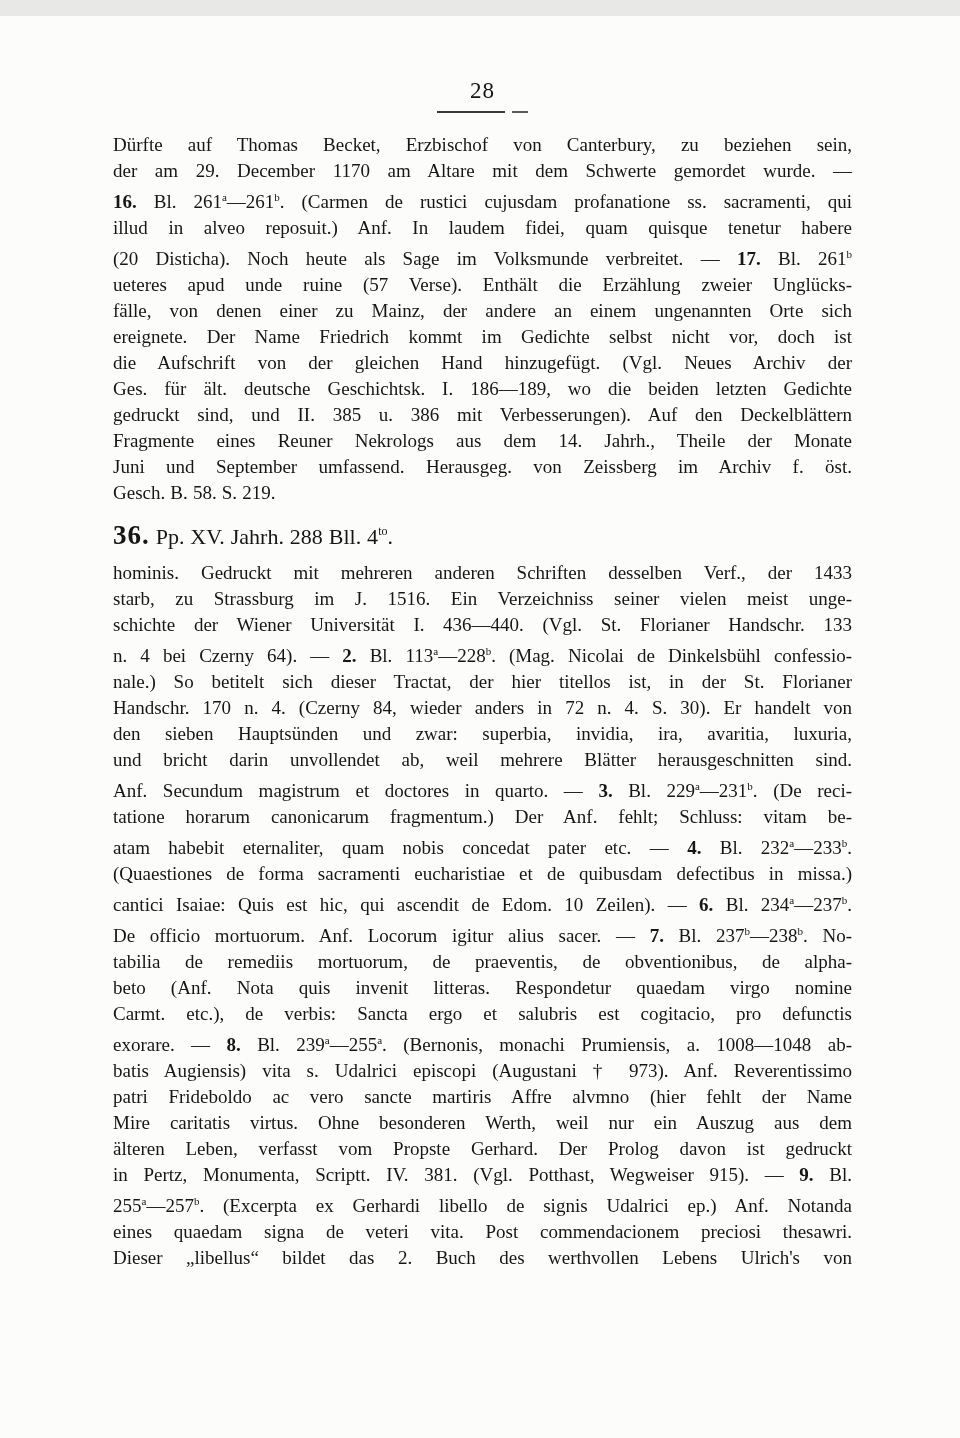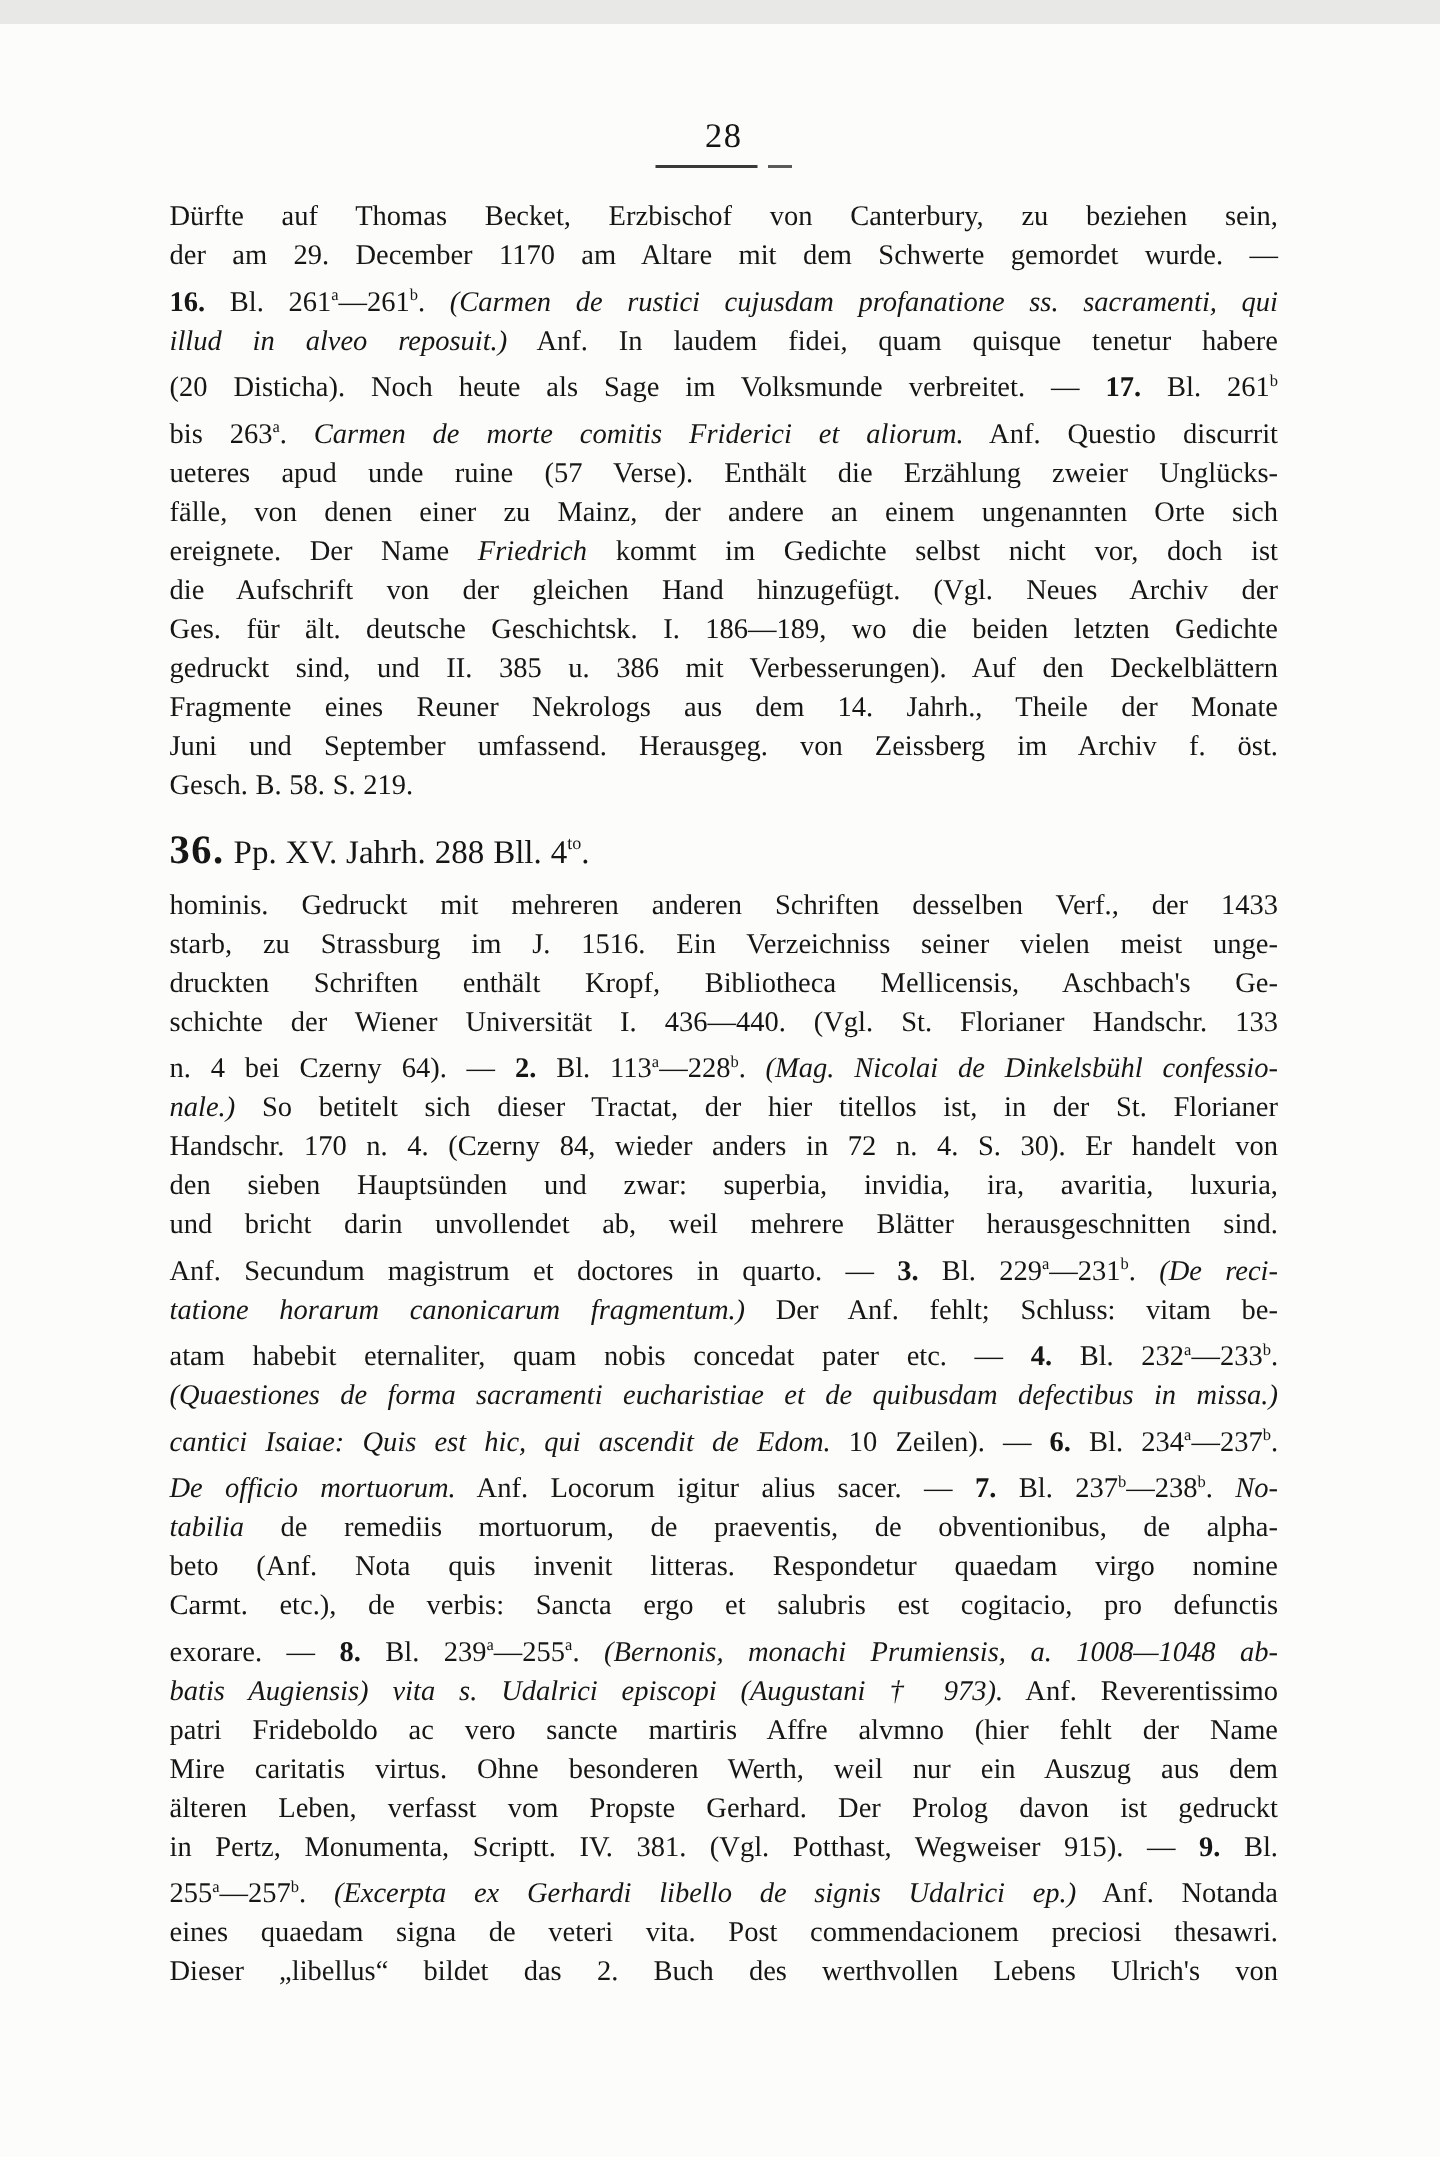--- a/index.html
+++ b/index.html
@@ -58,21 +58,21 @@
     white-space: normal;
     word-spacing: 0.02em;
   }
   .line.nojust {
     text-align-last: left;
   }
   .line.ind {
     text-indent: 58px;
   }
   .seg-n { font-style: normal; }
-  .seg-i { font-style: italic; }
+  .seg-i { }
   .seg-b { font-weight: bold; }
   .seg-sup {
     font-size: 11px;
     vertical-align: 7px;
     letter-spacing: 0;
   }
   .block-heading {
     margin-top: 9px;
     margin-bottom: 7px;
   }
@@ -101,38 +101,36 @@
     <div class="page-number-rule">
       <span class="seg1"></span><span class="seg2"></span>
     </div>
     <div id="text-blocks">
         <div class="block block-para">
           <div class="line"><span class="seg-n">Dürfte auf Thomas Becket, Erzbischof von Canterbury, zu beziehen sein,</span></div>
           <div class="line"><span class="seg-n">der am 29. December 1170 am Altare mit dem Schwerte gemordet wurde. —</span></div>
           <div class="line"><span class="seg-b">16.</span><span class="seg-n"> Bl. 261</span><span class="seg-sup">a</span><span class="seg-n">—261</span><span class="seg-sup">b</span><span class="seg-n">. </span><span class="seg-i">(Carmen de rustici cujusdam profanatione ss. sacramenti, qui</span></div>
           <div class="line"><span class="seg-i">illud in alveo reposuit.)</span><span class="seg-n"> Anf. In laudem fidei, quam quisque tenetur habere</span></div>
           <div class="line"><span class="seg-n">(20 Disticha). Noch heute als Sage im Volksmunde verbreitet. — </span><span class="seg-b">17.</span><span class="seg-n"> Bl. 261</span><span class="seg-sup">b</span></div>
-          <div class="line"><span class="seg-n">bis 263</span><span class="seg-sup">a</span><span class="seg-n">. </span><span class="seg-i">Carmen de morte comitis Friderici et aliorum.</span><span class="seg-n"> Anf. Questio discurrit</span></div>
           <div class="line"><span class="seg-n">ueteres apud unde ruine (57 Verse). Enthält die Erzählung zweier Unglücks-</span></div>
           <div class="line"><span class="seg-n">fälle, von denen einer zu Mainz, der andere an einem ungenannten Orte sich</span></div>
           <div class="line"><span class="seg-n">ereignete. Der Name </span><span class="seg-i">Friedrich</span><span class="seg-n"> kommt im Gedichte selbst nicht vor, doch ist</span></div>
           <div class="line"><span class="seg-n">die Aufschrift von der gleichen Hand hinzugefügt. (Vgl. Neues Archiv der</span></div>
           <div class="line"><span class="seg-n">Ges. für ält. deutsche Geschichtsk. I. 186—189, wo die beiden letzten Gedichte</span></div>
           <div class="line"><span class="seg-n">gedruckt sind, und II. 385 u. 386 mit Verbesserungen). Auf den Deckelblättern</span></div>
           <div class="line"><span class="seg-n">Fragmente eines Reuner Nekrologs aus dem 14. Jahrh., Theile der Monate</span></div>
           <div class="line"><span class="seg-n">Juni und September umfassend. Herausgeg. von Zeissberg im Archiv f. öst.</span></div>
           <div class="line nojust"><span class="seg-n">Gesch. B. 58. S. 219.</span></div>
         </div>
         <div class="block block-heading">
           <div class="line nojust"><span class="seg-b">36.</span><span class="seg-n"> Pp. XV. Jahrh. 288 Bll. 4</span><span class="seg-sup">to</span><span class="seg-n">.</span></div>
         </div>
         <div class="block block-para">
           <div class="line"><span class="seg-n">hominis. Gedruckt mit mehreren anderen Schriften desselben Verf., der 1433</span></div>
           <div class="line"><span class="seg-n">starb, zu Strassburg im J. 1516. Ein Verzeichniss seiner vielen meist unge-</span></div>
-          <div class="line"><span class="seg-n">druckten Schriften enthält Kropf, Bibliotheca Mellicensis, Aschbach's Ge-</span></div>
           <div class="line"><span class="seg-n">schichte der Wiener Universität I. 436—440. (Vgl. St. Florianer Handschr. 133</span></div>
           <div class="line"><span class="seg-n">n. 4 bei Czerny 64). — </span><span class="seg-b">2.</span><span class="seg-n"> Bl. 113</span><span class="seg-sup">a</span><span class="seg-n">—228</span><span class="seg-sup">b</span><span class="seg-n">. </span><span class="seg-i">(Mag. Nicolai de Dinkelsbühl confessio-</span></div>
           <div class="line"><span class="seg-i">nale.)</span><span class="seg-n"> So betitelt sich dieser Tractat, der hier titellos ist, in der St. Florianer</span></div>
           <div class="line"><span class="seg-n">Handschr. 170 n. 4. (Czerny 84, wieder anders in 72 n. 4. S. 30). Er handelt von</span></div>
           <div class="line"><span class="seg-n">den sieben Hauptsünden und zwar: superbia, invidia, ira, avaritia, luxuria,</span></div>
           <div class="line"><span class="seg-n">und bricht darin unvollendet ab, weil mehrere Blätter herausgeschnitten sind.</span></div>
           <div class="line"><span class="seg-n">Anf. Secundum magistrum et doctores in quarto. — </span><span class="seg-b">3.</span><span class="seg-n"> Bl. 229</span><span class="seg-sup">a</span><span class="seg-n">—231</span><span class="seg-sup">b</span><span class="seg-n">. </span><span class="seg-i">(De reci-</span></div>
           <div class="line"><span class="seg-i">tatione horarum canonicarum fragmentum.)</span><span class="seg-n"> Der Anf. fehlt; Schluss: vitam be-</span></div>
           <div class="line"><span class="seg-n">atam habebit eternaliter, quam nobis concedat pater etc. — </span><span class="seg-b">4.</span><span class="seg-n"> Bl. 232</span><span class="seg-sup">a</span><span class="seg-n">—233</span><span class="seg-sup">b</span><span class="seg-n">.</span></div>
           <div class="line"><span class="seg-i">(Quaestiones de forma sacramenti eucharistiae et de quibusdam defectibus in missa.)</span></div>

